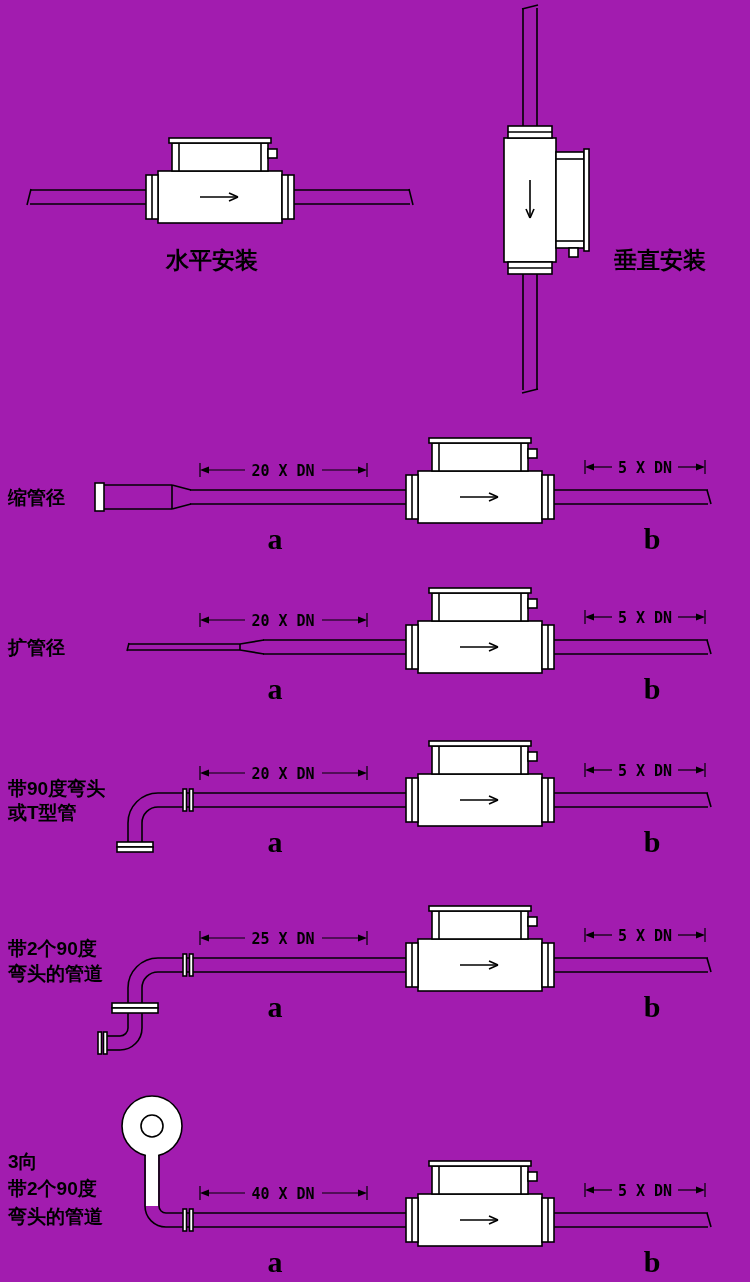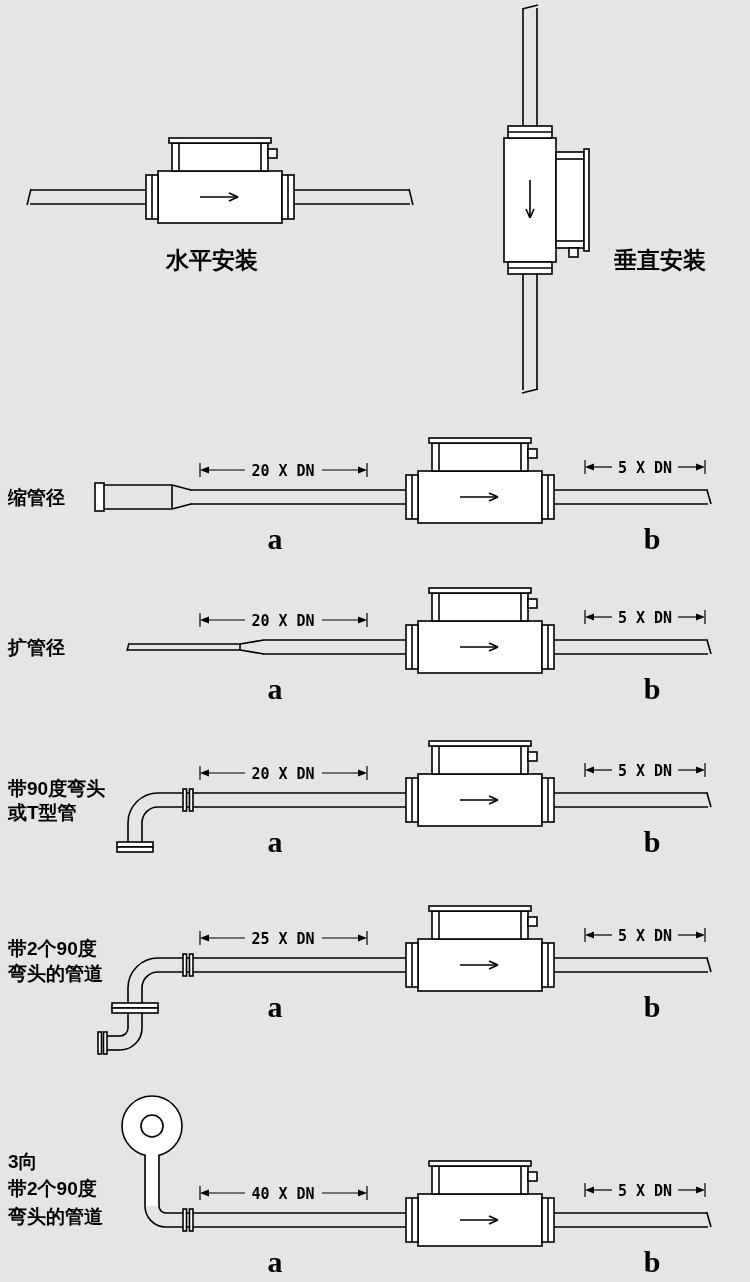--- a/index.html
+++ b/index.html
@@ -1,16 +1,16 @@
 <!DOCTYPE html>
 <html><head>
 <meta charset="utf-8">
 <style>
   html,body { margin:0; padding:0; background:#ffffff; }
-  #canvas { position:relative; width:750px; height:1282px; background:#e5e5e5; overflow:hidden; }
+  #canvas { position:relative; width:750px; height:1282px; background:#a21caf; overflow:hidden; }
   .s   { fill:#ffffff; stroke:#000000; stroke-width:1.6; }
   .l   { fill:none; stroke:#000000; stroke-width:1.6; }
   .dim line { stroke:#000000; stroke-width:1.2; fill:none; }
   .dimf { fill:#000000; stroke:none; }
   .cjk { font-family:"Liberation Sans", sans-serif; font-weight:bold; fill:#000000; }
   .title { font-size:23px; }
   .rowlabel { font-size:19px; }
   .dimtext { font-family:"DejaVu Sans Mono", monospace; font-weight:bold; font-size:15px; fill:#000000; }
   .letter { font-family:"Liberation Serif", serif; font-weight:bold; font-size:30px; fill:#000000; }
 </style>

